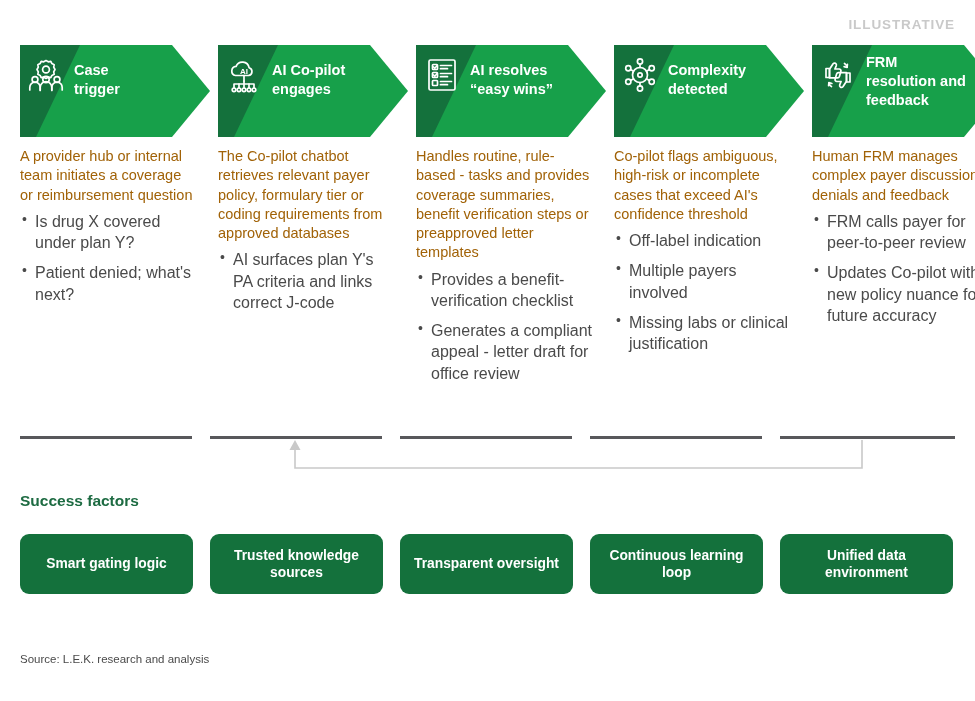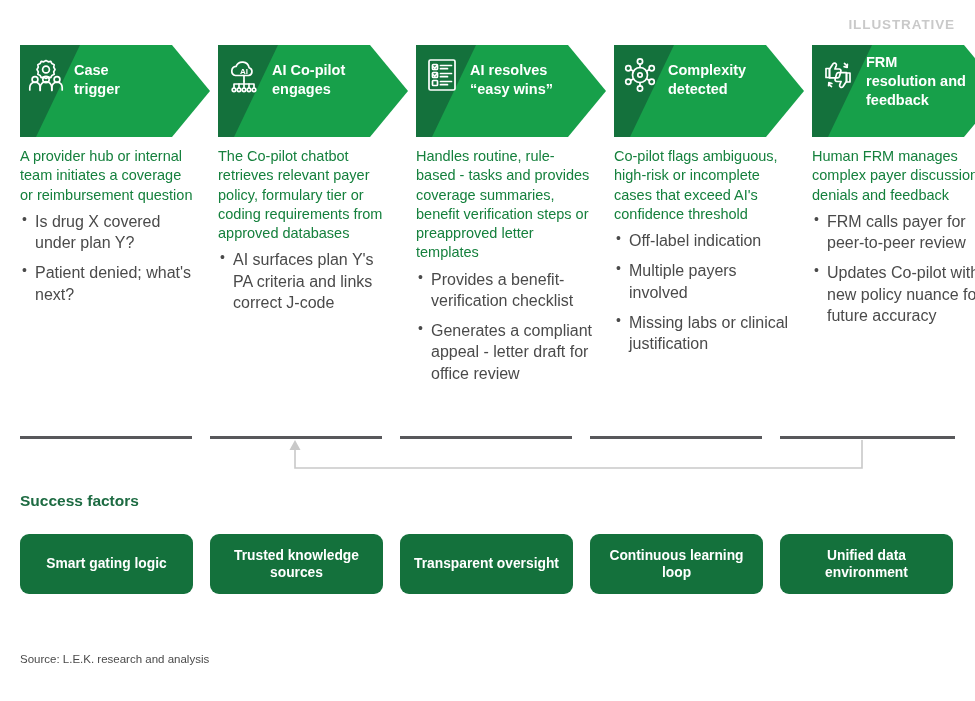--- a/index.html
+++ b/index.html
@@ -35,21 +35,21 @@
   }
   .arrow .icon svg{position:static;width:40px;height:40px;}
   .arrow .atitle{
     position:absolute;left:54px;top:16px;width:118px;z-index:2;
     color:#ffffff;font-size:14.5px;font-weight:700;line-height:1.32;
   }
   .arrow.tall .atitle{top:8px;}
 
   
   .lead{
-    font-size:14.5px;line-height:1.33;color:#15803d;
+    font-size:14.5px;line-height:1.33;color:#a16207;
     width:178px;margin:0 0 6px 0;
   }
   ul.bul{list-style:none;margin:6px 0 0 0;padding:0;width:178px;}
   ul.bul li{
     position:relative;padding-left:15px;margin-bottom:9px;
     font-size:16px;line-height:1.33;color:#4a4a4a;
   }
   ul.bul li:before{
     content:"•";position:absolute;left:2px;top:-1px;
     font-size:14px;color:#4a4a4a;

